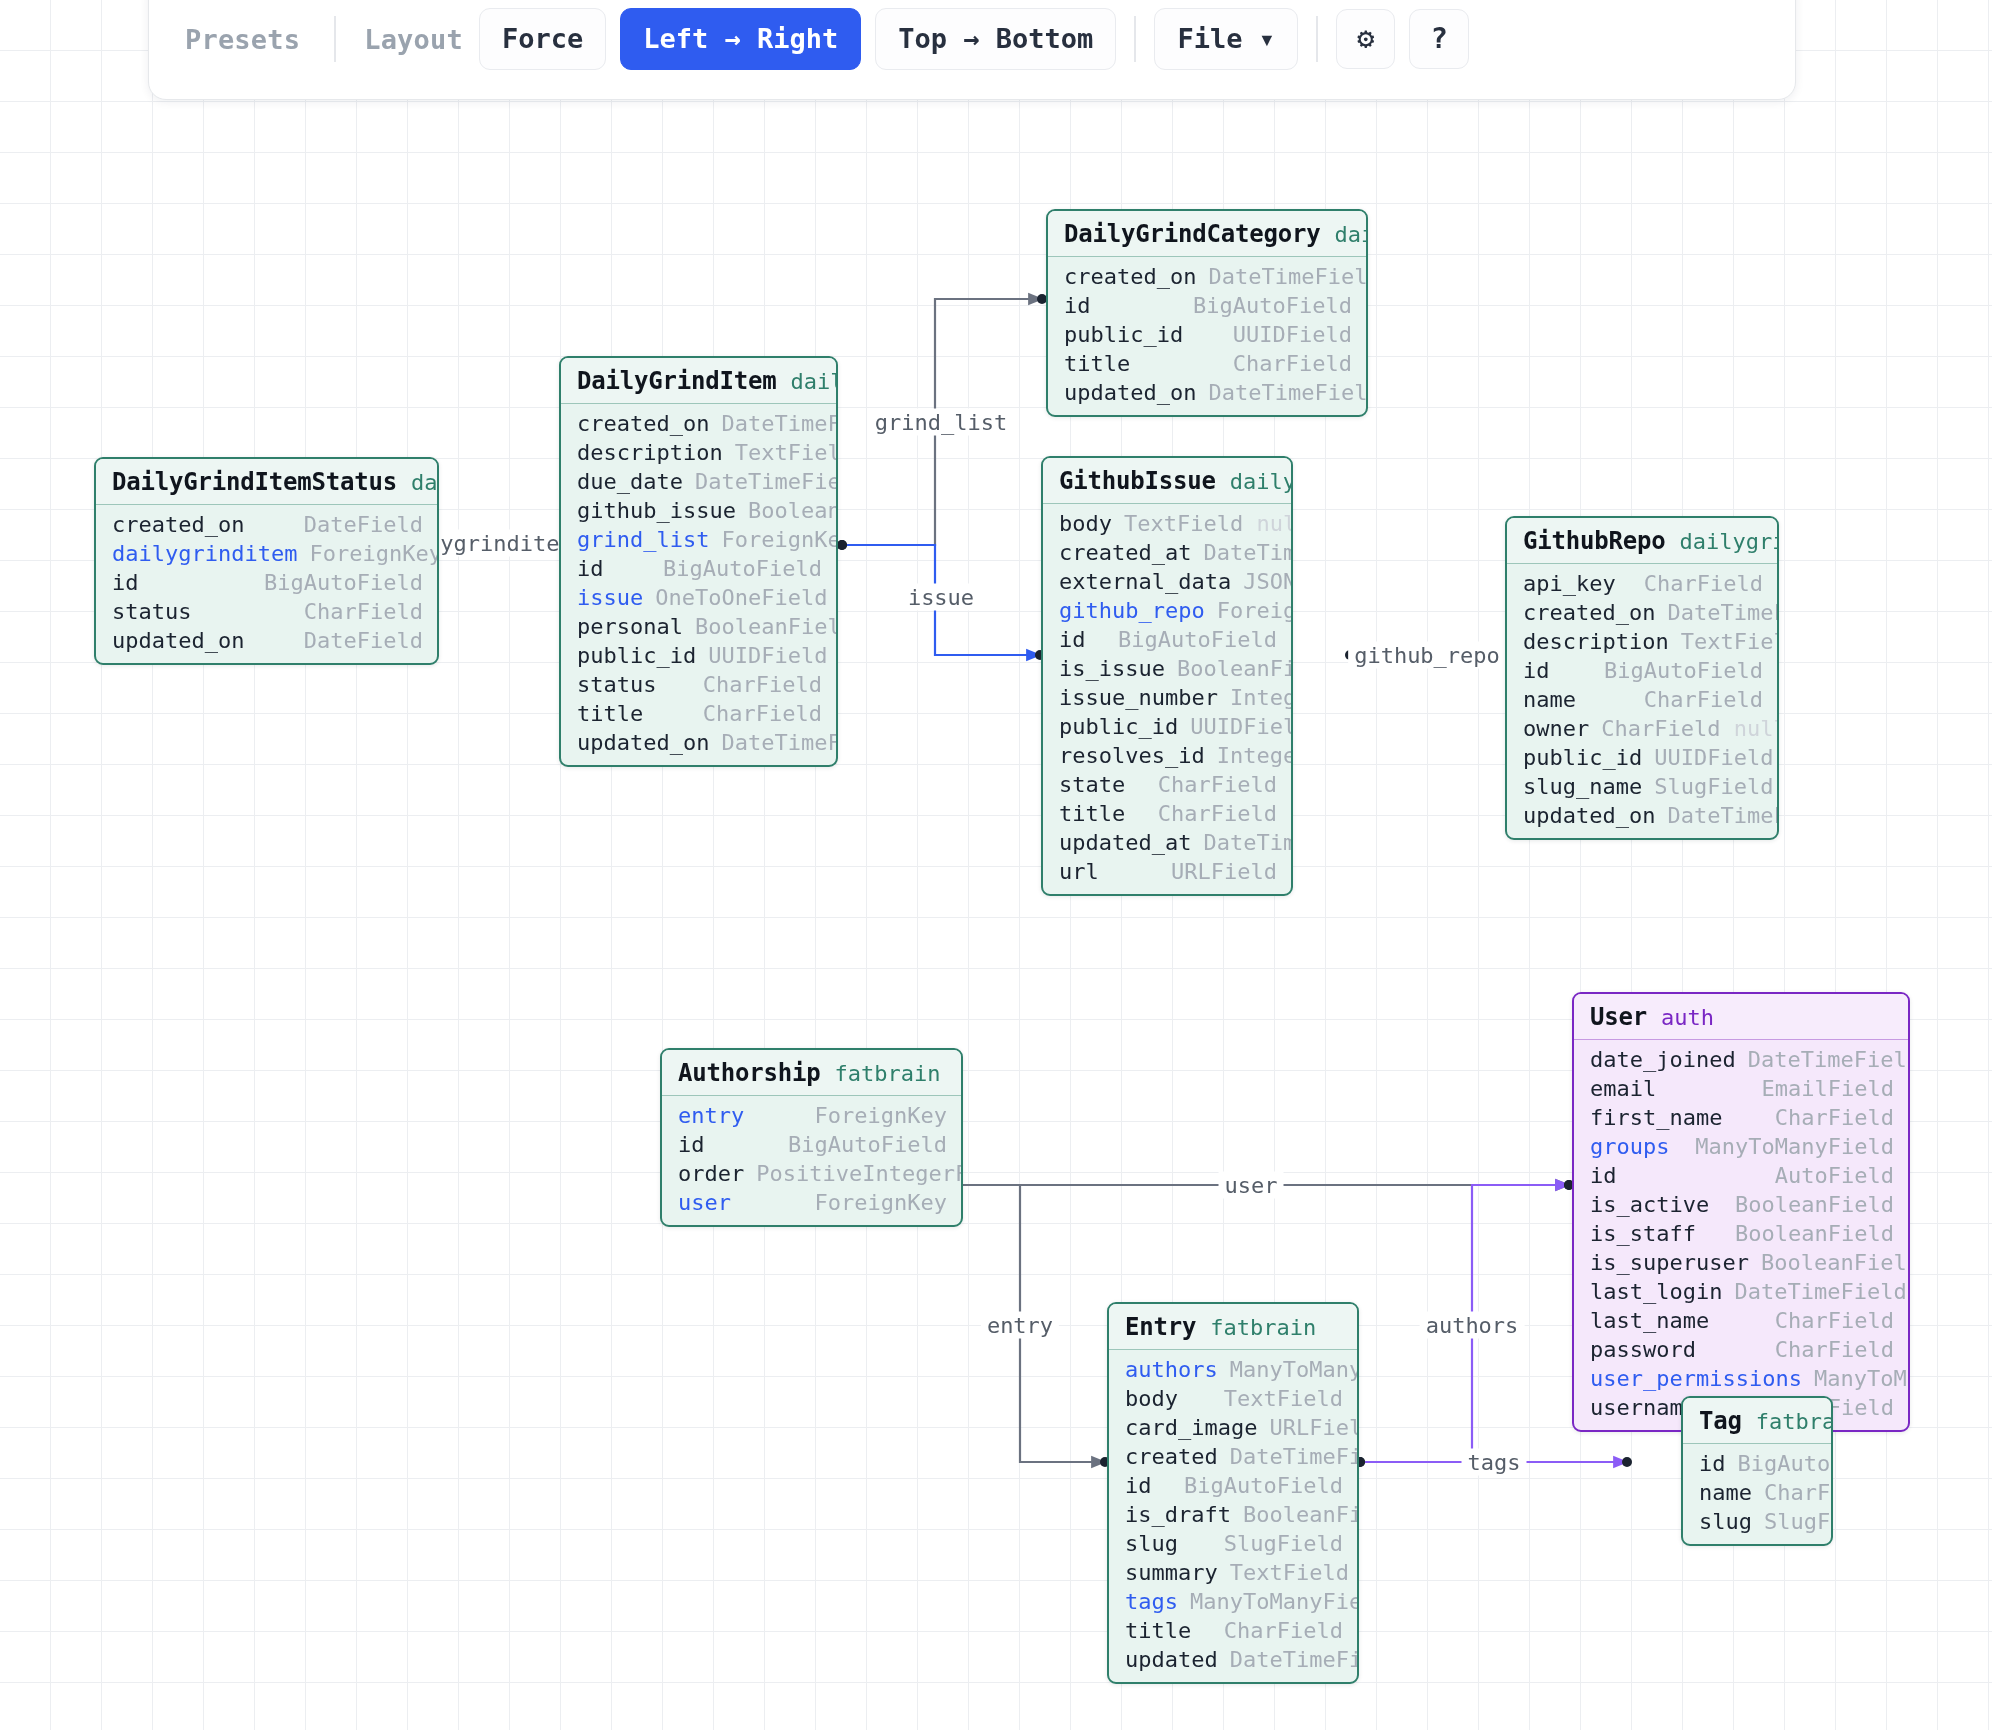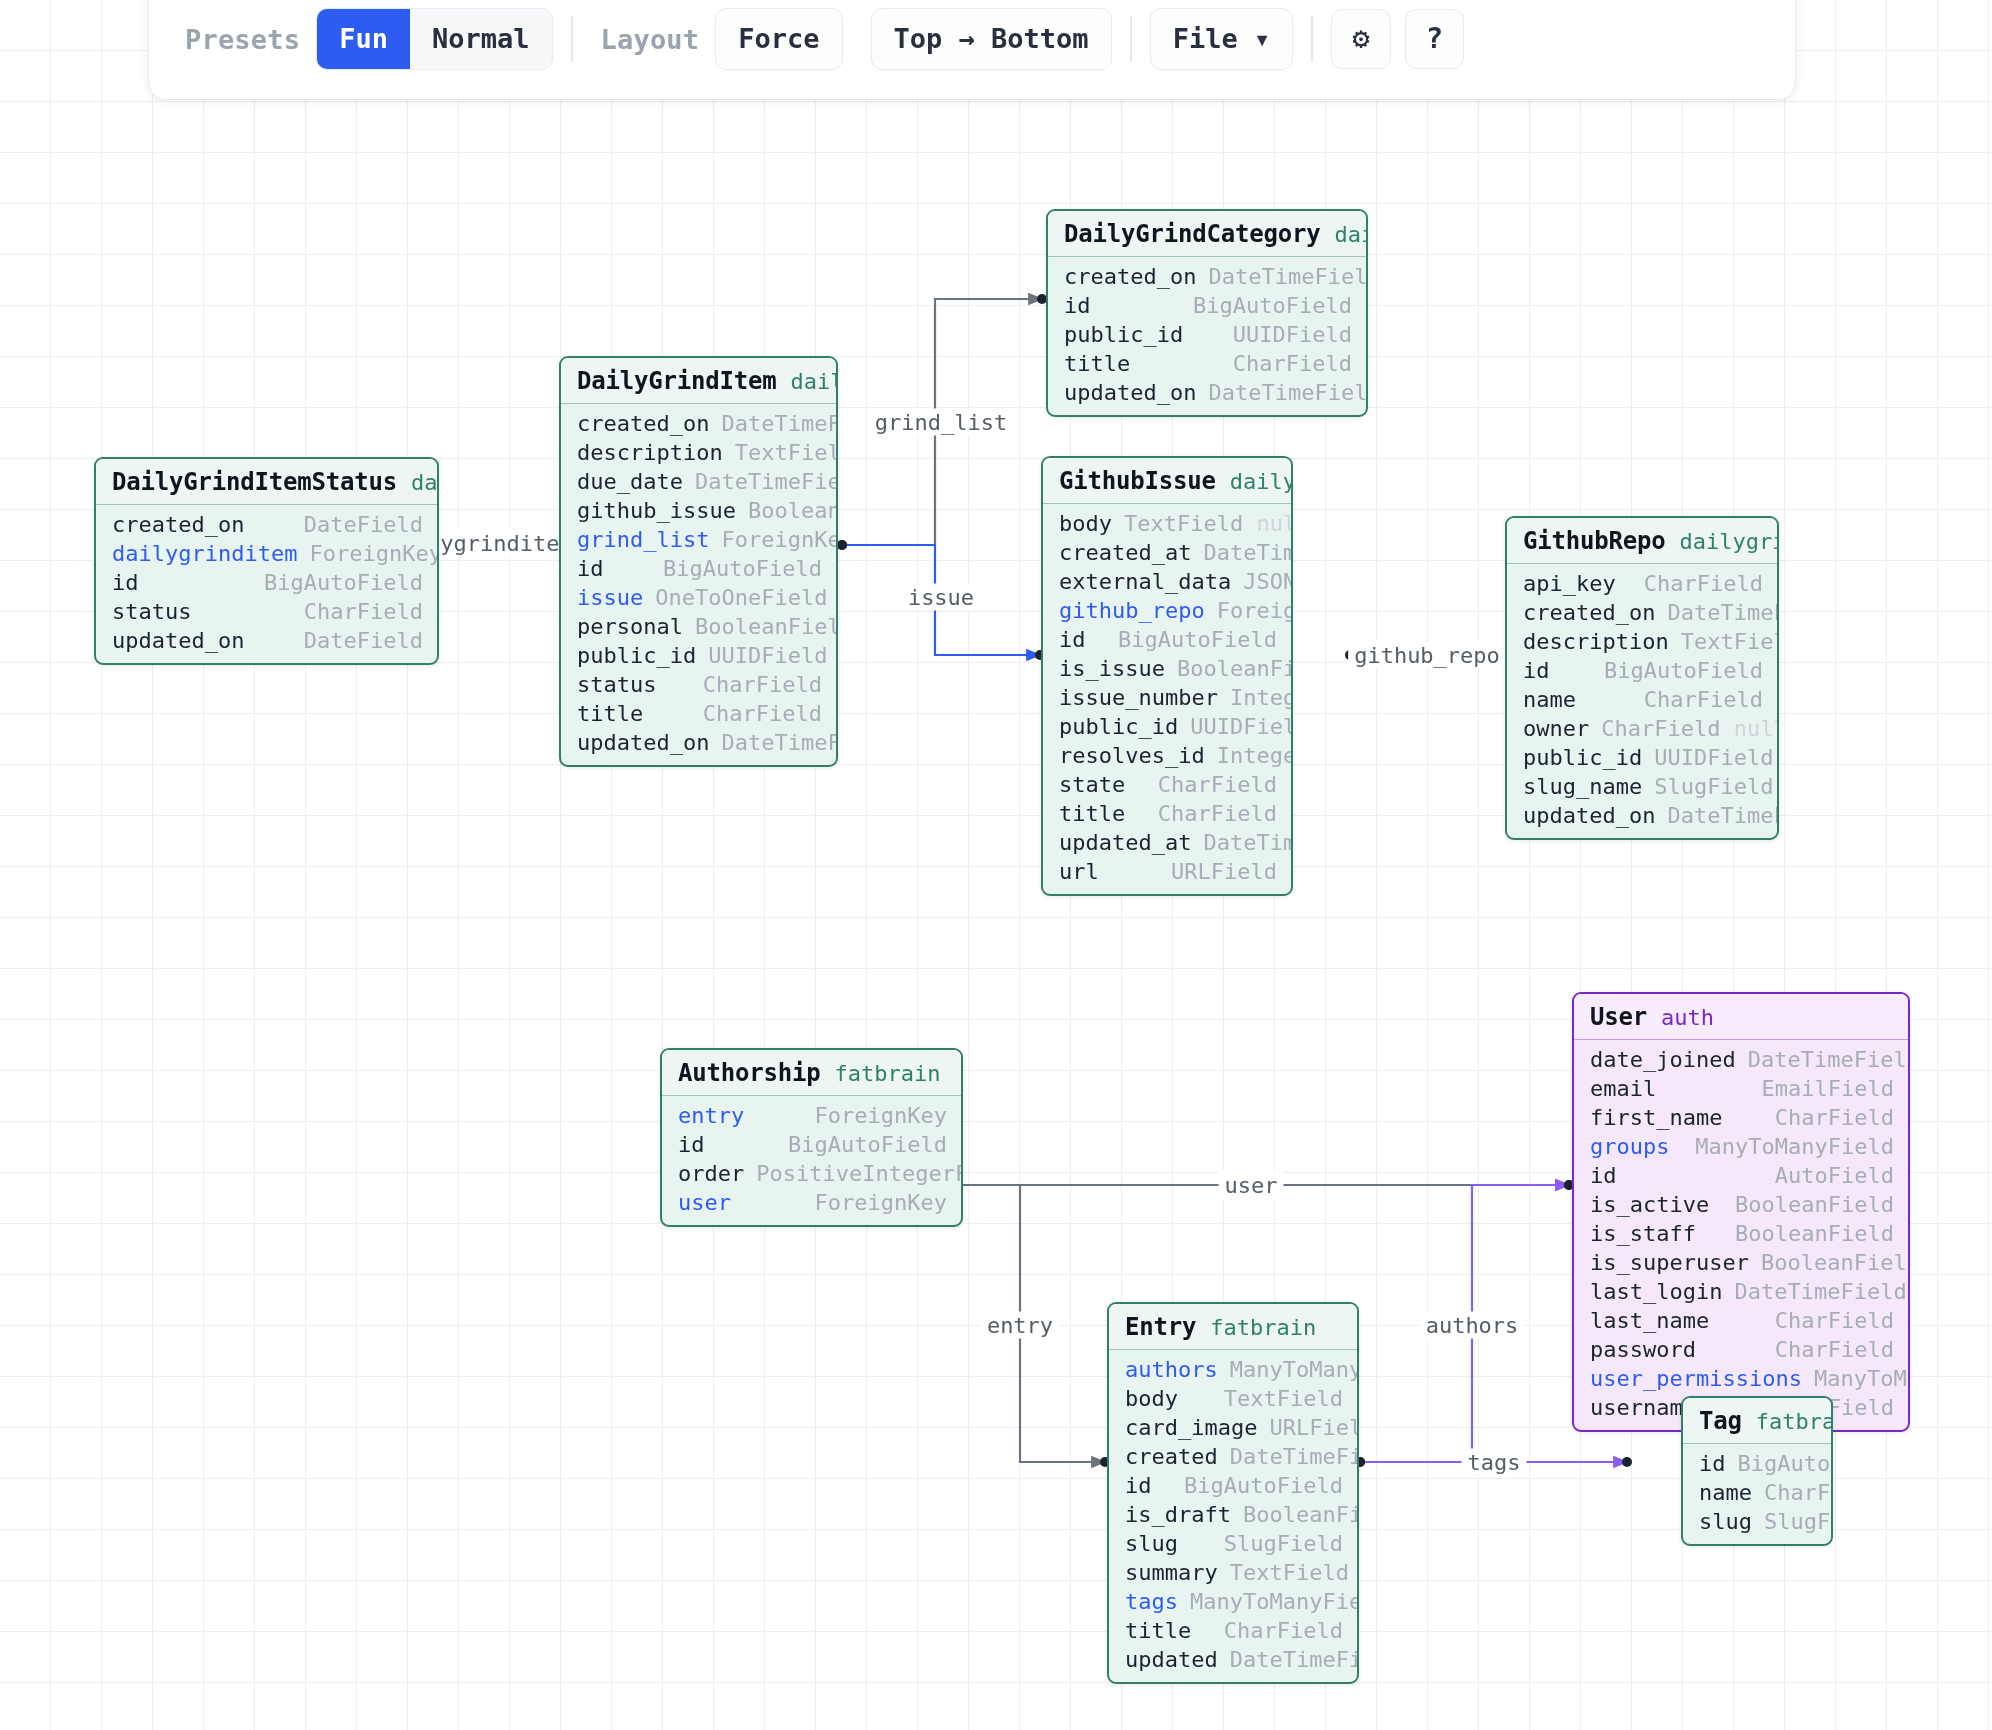--- a/index.html
+++ b/index.html
@@ -557,28 +557,25 @@
           <div class="row">
             <span class="fname">slug</span>
             <span class="ftype">SlugField</span>
           </div>
         </div>
       </div>
     </div>
 
   <div id="toolbar">
     <span class="grp-label">Presets</span>
-    <div class="seg">
-      <button class="btn active">Fun</button>
-      <button class="btn">Normal</button>
-    </div>
     <div class="tb-sep"></div>
     <span class="grp-label">Layout</span>
     <button class="btn">Force</button>
     <div class="gap"></div>
+    <button class="btn active">Left → Right</button>
     <div class="gap"></div>
     <button class="btn">Top → Bottom</button>
     <div class="tb-sep"></div>
     <button class="btn">File ▾</button>
     <div class="tb-sep"></div>
     <button class="btn icon-btn">⚙</button>
     <div class="gap"></div>
     <button class="btn icon-btn">?</button>
   </div>
 

